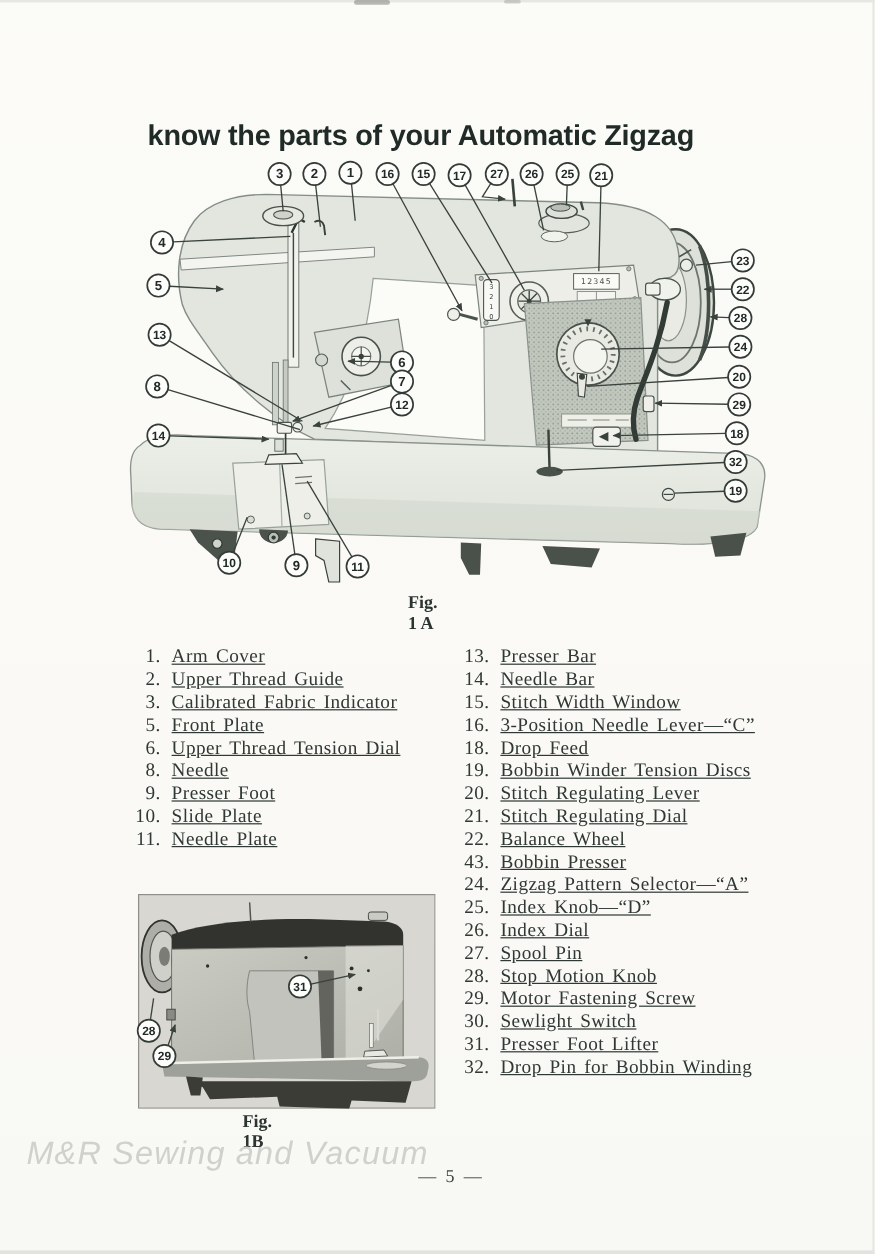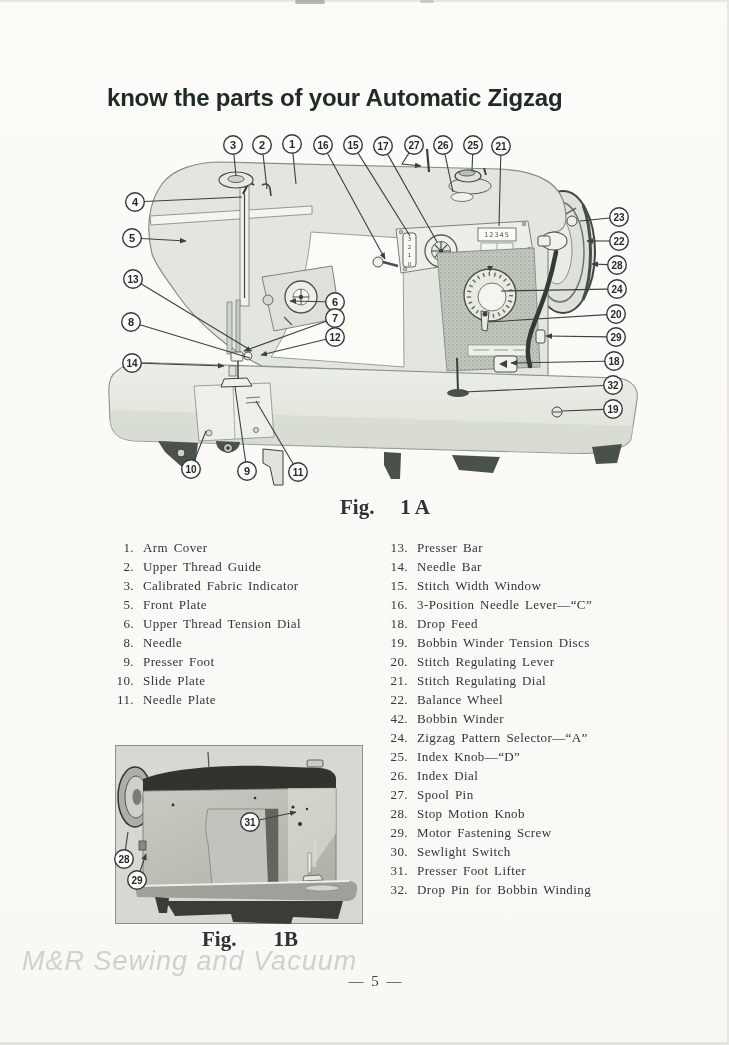--- a/index.html
+++ b/index.html
@@ -1,24 +1,24 @@
 <!DOCTYPE html>
 <html><head>
 <meta charset="utf-8">
 <style>
   html,body{margin:0;padding:0;}
   .page{position:relative;width:729px;height:1045px;background:linear-gradient(180deg,#fbfbf8 0%,#faf9f6 60%,#f8f8f4 100%);overflow:hidden;font-family:"Liberation Serif",serif;color:#2f3834;}
   .edge{position:absolute;pointer-events:none;}
-  .page-title{position:absolute;left:107px;top:84px;margin:0;font-family:"Liberation Sans",sans-serif;font-weight:bold;font-size:24px;letter-spacing:-0.2px;color:#202b28;}
-  .caption{position:absolute;display:flex;justify-content:space-between;font-family:"Liberation Serif",serif;font-weight:bold;font-size:21px;color:#2b3430;}
+  .page-title{position:absolute;left:107px;top:84px;margin:16px;font-family:"Liberation Sans",sans-serif;font-weight:bold;font-size:24px;letter-spacing:-0.2px;color:#202b28;}
+  .caption{position:absolute;display:flex;justify-content:space-between;font-family:"Liberation Serif",serif;font-weight:bold;font-size:15px;color:#2b3430;flex-direction:column;}
   .parts{position:absolute;top:538px;left:0;width:729px;}
   .col{position:absolute;top:0;}
   .col-left{left:100px;width:250px;}
   .col-right{left:366px;width:300px;}
-  .part-row{height:19px;line-height:19px;font-size:13px;letter-spacing:0.4px;word-spacing:2px;white-space:nowrap;}
+  .part-row{height:19px;line-height:19px;font-size:16px;letter-spacing:0.4px;word-spacing:2px;white-space:nowrap;text-decoration:underline;}
   .part-num{display:inline-block;text-align:right;}
   .col-left .part-num{width:34px;}
   .col-right .part-num{width:42px;}
   .part-label{margin-left:9px;}
   .page-number{position:absolute;left:330px;top:973px;width:92px;text-align:center;font-size:15px;letter-spacing:2px;color:#39423d;}
   .watermark{position:absolute;left:22px;top:946px;font-family:"Liberation Sans",sans-serif;font-style:italic;font-size:27px;letter-spacing:1px;color:#d0d0cd;}
   #callout-overlay{position:absolute;left:0;top:0;z-index:6;pointer-events:none;}
   .figsvg{position:absolute;z-index:2;}
   .callout-circle{fill:#fdfdfb;stroke:#333b37;stroke-width:1.4;}
   .callout-num{font-family:"Liberation Sans",sans-serif;font-weight:bold;font-size:11px;fill:#222a26;text-anchor:middle;}
@@ -370,21 +370,21 @@
     <div class="col col-right" id="col-right">
         <div class="part-row"><span class="part-num">13.</span><span class="part-label">Presser Bar</span></div>
         <div class="part-row"><span class="part-num">14.</span><span class="part-label">Needle Bar</span></div>
         <div class="part-row"><span class="part-num">15.</span><span class="part-label">Stitch Width Window</span></div>
         <div class="part-row"><span class="part-num">16.</span><span class="part-label">3-Position Needle Lever—“C”</span></div>
         <div class="part-row"><span class="part-num">18.</span><span class="part-label">Drop Feed</span></div>
         <div class="part-row"><span class="part-num">19.</span><span class="part-label">Bobbin Winder Tension Discs</span></div>
         <div class="part-row"><span class="part-num">20.</span><span class="part-label">Stitch Regulating Lever</span></div>
         <div class="part-row"><span class="part-num">21.</span><span class="part-label">Stitch Regulating Dial</span></div>
         <div class="part-row"><span class="part-num">22.</span><span class="part-label">Balance Wheel</span></div>
-        <div class="part-row"><span class="part-num">42.</span><span class="part-label">Bobbin Winder</span></div>
+        <div class="part-row"><span class="part-num">43.</span><span class="part-label">Bobbin Presser</span></div>
         <div class="part-row"><span class="part-num">24.</span><span class="part-label">Zigzag Pattern Selector—“A”</span></div>
         <div class="part-row"><span class="part-num">25.</span><span class="part-label">Index Knob—“D”</span></div>
         <div class="part-row"><span class="part-num">26.</span><span class="part-label">Index Dial</span></div>
         <div class="part-row"><span class="part-num">27.</span><span class="part-label">Spool Pin</span></div>
         <div class="part-row"><span class="part-num">28.</span><span class="part-label">Stop Motion Knob</span></div>
         <div class="part-row"><span class="part-num">29.</span><span class="part-label">Motor Fastening Screw</span></div>
         <div class="part-row"><span class="part-num">30.</span><span class="part-label">Sewlight Switch</span></div>
         <div class="part-row"><span class="part-num">31.</span><span class="part-label">Presser Foot Lifter</span></div>
         <div class="part-row"><span class="part-num">32.</span><span class="part-label">Drop Pin for Bobbin Winding</span></div>
       </div>

